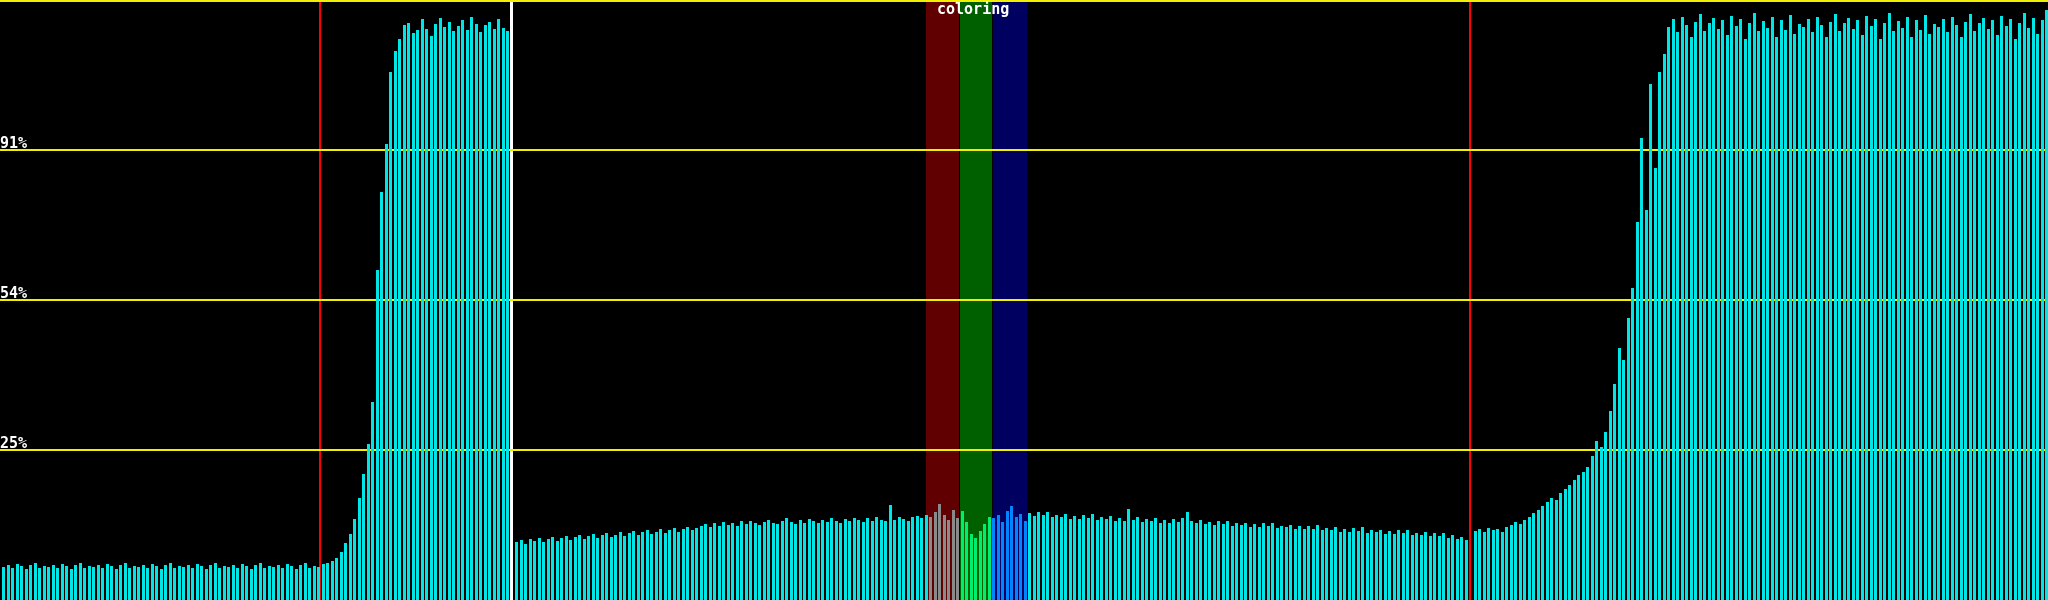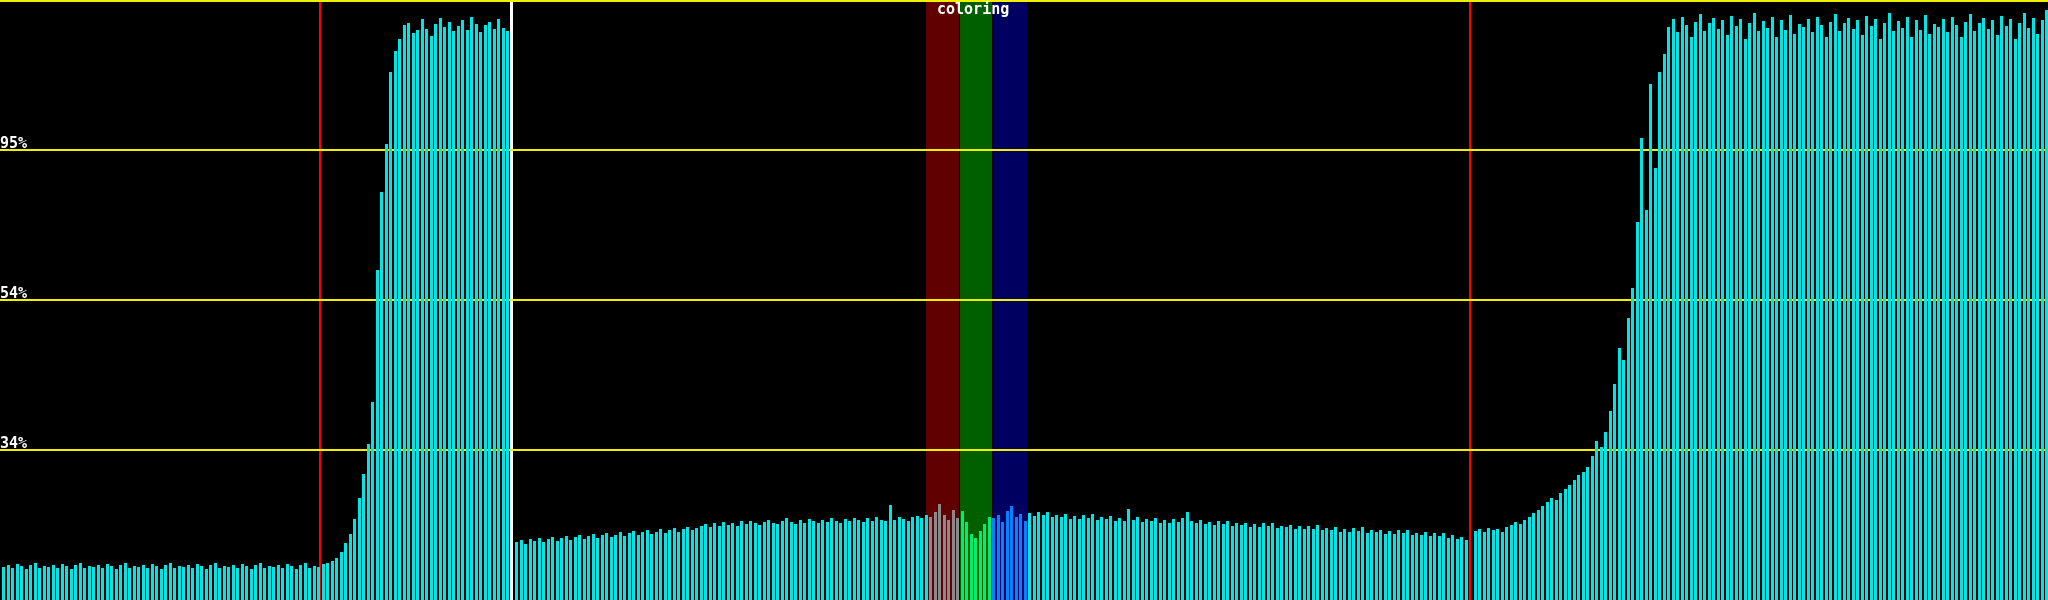--- a/index.html
+++ b/index.html
@@ -51,23 +51,23 @@
   }
   .lbl-75 { left: 0; top: 136px; }
   .lbl-50 { left: 0; top: 286px; }
   .lbl-25 { left: 0; top: 436px; }
   .lbl-coloring { left: 937px; top: 2px; }
 </style>
 </head>
 <body>
 
 <div id="plot">
-  <span class="lbl lbl-75">95%</span>
+  <span class="lbl lbl-75">91%</span>
   <span class="lbl lbl-50">54%</span>
-  <span class="lbl lbl-25">34%</span>
+  <span class="lbl lbl-25">25%</span>
   <span class="lbl lbl-coloring">coloring</span>
 <div class="band" style="left: 926px; width: 33px; background: rgb(96, 0, 0);"></div>
     <div class="band" style="left: 960px; width: 32px; background: rgb(0, 96, 0);"></div>
     <div class="band" style="left: 993px; width: 34px; background: rgb(0, 0, 96);"></div>
     <div class="marker" style="left: 319px; width: 2px; background: rgb(255, 0, 0);"></div>
     <div class="marker" style="left: 510px; width: 3px; background: rgb(255, 255, 255);"></div>
     <div class="marker" style="left: 1469px; width: 2px; background: rgb(255, 0, 0);"></div>
     <div class="gridline" style="top: 0px; background: rgb(240, 240, 0);"></div>
     <div class="gridline" style="top: 149px; background: rgb(240, 240, 0);"></div>
     <div class="gridline" style="top: 299px; background: rgb(240, 240, 0);"></div>

